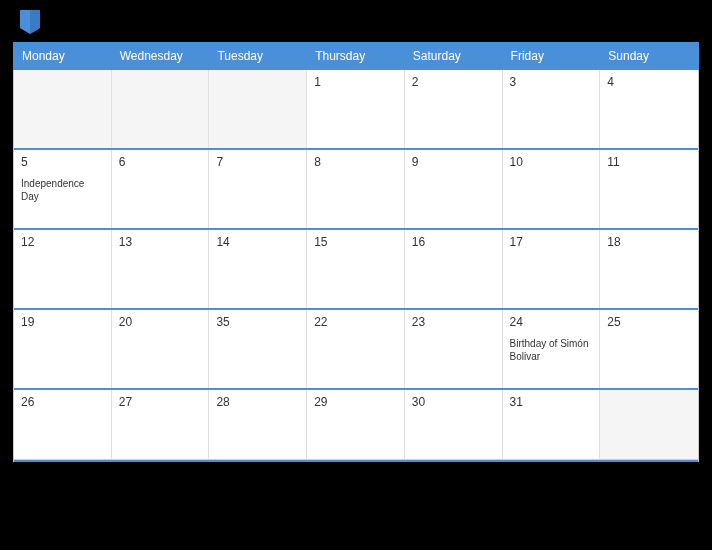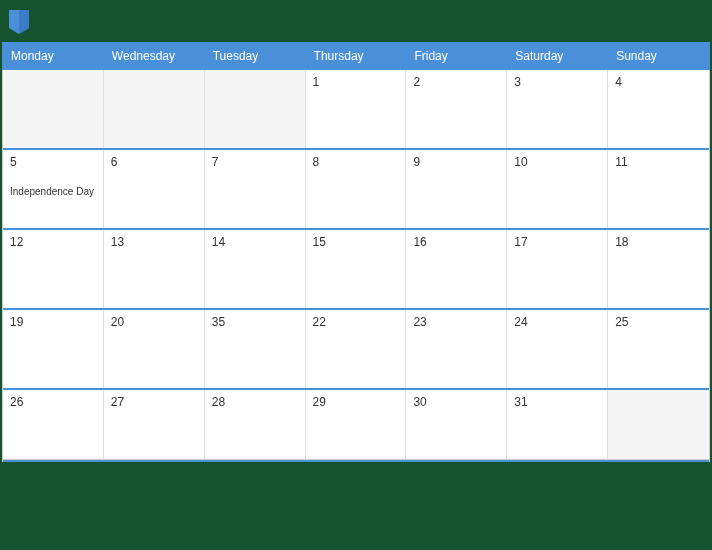--- a/index.html
+++ b/index.html
@@ -7,22 +7,22 @@
       width: 712px;
       height: 550px;
       background: #fff;
       font-family: Arial, sans-serif;
       overflow: hidden;
     }
 
     .calendar-container {
       width: 712px;
       height: 550px;
-      background: #14532d;
-      padding: 10px 2px;
+      background: #000000;
+      padding: 10px 13px;
     }
 
     .header {
       display: flex;
       align-items: center;
       justify-content: space-between;
       margin-bottom: 8px;
       padding: 0 5px;
     }
 
@@ -122,21 +122,21 @@
       color: #333;
       font-weight: normal;
       display: block;
       margin-bottom: 2px;
     }
 
     .cell-event {
       font-size: 10px;
       color: #333;
       line-height: 1.3;
-      margin-top: 16px;
+      margin-top: 8px;
     }
 
     .last-week {
       min-height: 70px;
     }
 
     .last-week .calendar-cell {
       min-height: 70px;
       border-bottom: 1px solid #ccc;
     }
@@ -161,22 +161,22 @@
     <h1 class="month-title"></h1>
 
     <div class="country"></div>
   </div>
 
   <div class="day-headers">
   <div class="day-header">Monday</div>
       <div class="day-header">Wednesday</div>
       <div class="day-header">Tuesday</div>
       <div class="day-header">Thursday</div>
+      <div class="day-header">Saturday</div>
       <div class="day-header">Friday</div>
-      <div class="day-header">Saturday</div>
       <div class="day-header">Sunday</div>
     </div>
 
   <div class="calendar-grid">
   <div class="calendar-week">
         <div class="calendar-cell empty"></div>
         <div class="calendar-cell empty"></div>
         <div class="calendar-cell empty"></div>
         <div class="calendar-cell">
           <span class="cell-number">1</span>
@@ -249,20 +249,21 @@
           <span class="cell-number">35</span>
         </div>
         <div class="calendar-cell">
           <span class="cell-number">22</span>
         </div>
         <div class="calendar-cell">
           <span class="cell-number">23</span>
         </div>
         <div class="calendar-cell">
           <span class="cell-number">24</span>
+          <div class="cell-event">Birthday of Simón Bolivar</div>
         </div>
         <div class="calendar-cell">
           <span class="cell-number">25</span>
         </div>
       </div>
       <div class="calendar-week last-week">
         <div class="calendar-cell">
           <span class="cell-number">26</span>
         </div>
         <div class="calendar-cell">

